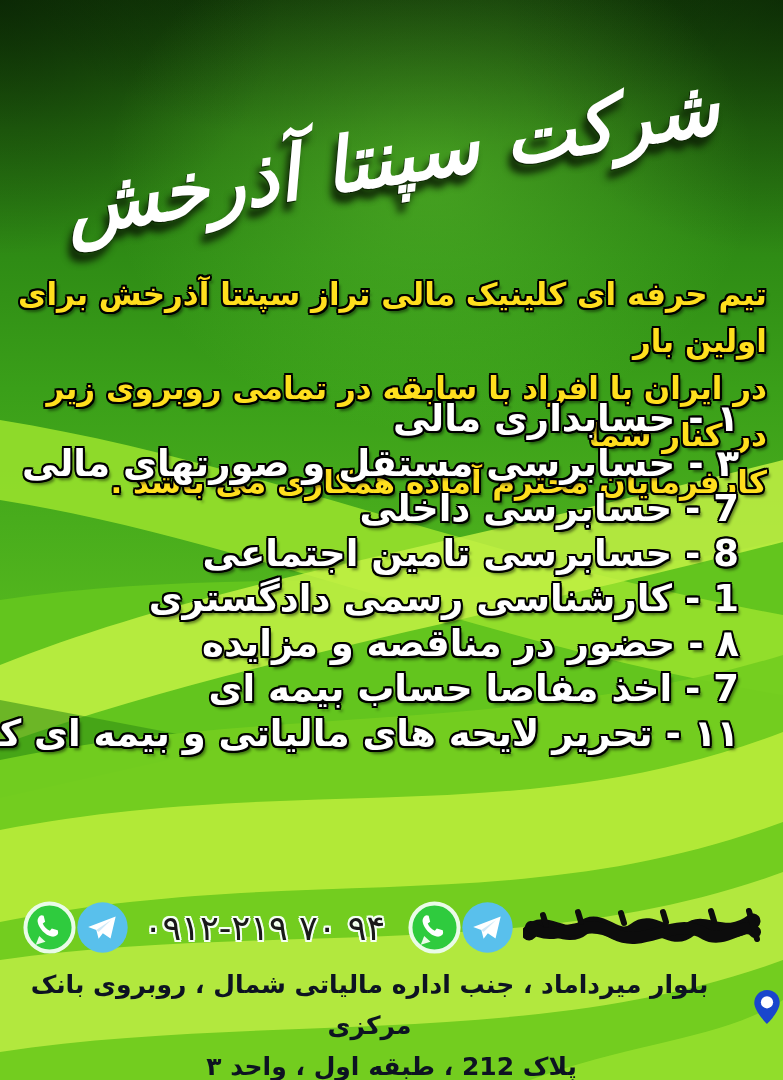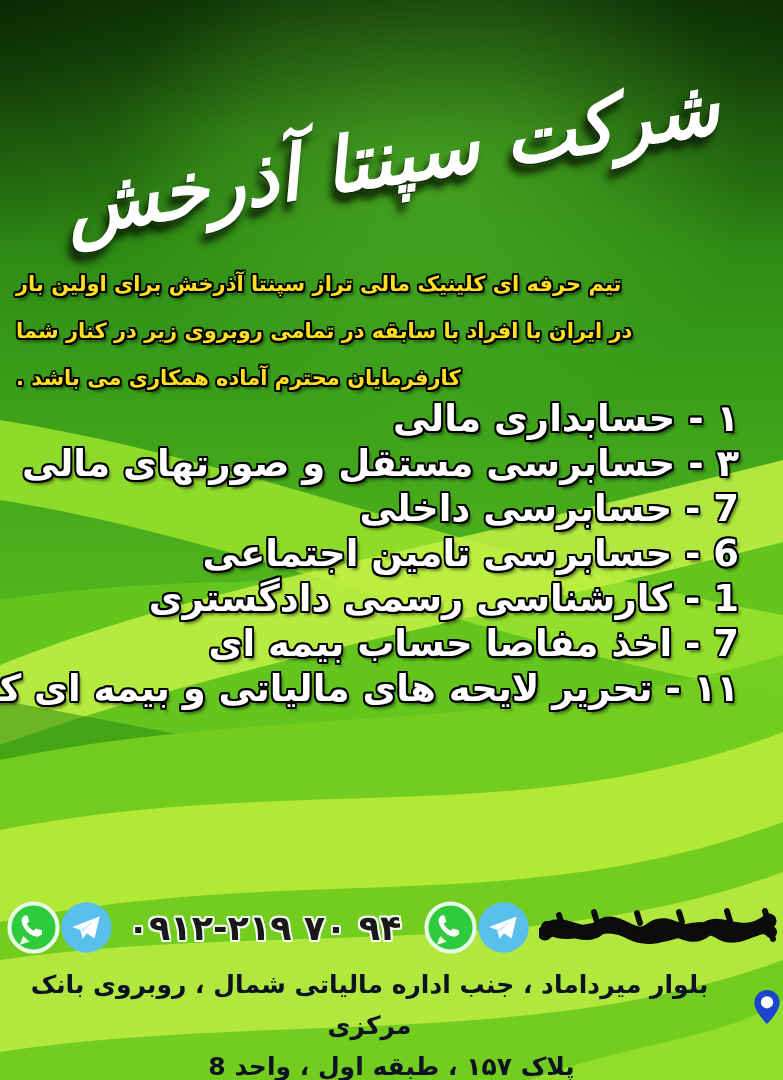--- a/index.html
+++ b/index.html
@@ -42,43 +42,43 @@
     transform:rotate(-9deg);
     font-size:76px; font-weight:bold; font-style:italic;
     color:#ffffff;
     text-shadow: -6px 9px 7px rgba(12,32,4,0.9), -1px 1px 0 rgba(10,25,3,0.8);
     letter-spacing:2px;
     white-space:nowrap;
   }
   
   .intro {
     position:absolute; top:240px; left:16px; right:16px;
-    direction:rtl; text-align:left;
-    font-size:21px; font-weight:bold; color:#ffdf1e; line-height:47px;
+    direction:rtl; text-align:right;
+    font-size:31px; font-weight:bold; color:#ffdf1e; line-height:47px;
   }
   .intro .line { display:block; }
   
   .services {
     position:absolute; top:396px; right:44px; left:30px;
     margin:0; padding:0; list-style:none;
     direction:rtl; text-align:right;
     font-size:37px; font-weight:bold; color:#ffffff; line-height:45px;
   }
   .service-item { white-space:nowrap; }
   
   .contact-row {
     position:absolute; top:900px; left:0; right:0;
     display:flex; direction:ltr; justify-content:center; align-items:center; gap:22px;
   }
   .contact-group { display:flex; align-items:center; gap:2px; }
   .icon-circle { display:block; }
   .icon-circle + .icon-circle { margin-left:-4px; }
   .phone-number {
     margin-left:12px;
-    font-size:35px; font-weight:bold; color:#191919;
+    font-size:35px; font-weight:normal; color:#191919;
     letter-spacing:1px; white-space:nowrap;
     direction:ltr;
   }
   .redacted-scribble { display:block; margin-left:6px; }
   
   .address {
     position:absolute; top:964px; left:0; right:0;
     direction:rtl; text-align:center;
     font-size:25px; font-weight:bold; color:#0d1322; line-height:41px;
   }
@@ -113,25 +113,26 @@
 
   <ul class="services outline-black">
 
       <li class="service-item">۱ - حسابداری مالی</li>
 
 
       <li class="service-item">۳ - حسابرسی مستقل و صورتهای مالی</li>
 
       <li class="service-item">7 - حسابرسی داخلی</li>
 
-      <li class="service-item">6 - حسابرسی تامین اجتماعی</li>
+      <li class="service-item">8 - حسابرسی تامین اجتماعی</li>
 
       <li class="service-item">1 - کارشناسی رسمی دادگستری</li>
 
 
+      <li class="service-item">۸ - حضور در مناقصه و مزایده</li>
 
       <li class="service-item">7 - اخذ مفاصا حساب بیمه ای</li>
 
 
       <li class="service-item">۱۱ - تحریر لایحه های مالیاتی و بیمه ای کلان</li>
     </ul>
 
   <div class="contact-row">
 
     <div class="contact-group">
@@ -172,17 +173,17 @@
     <div class="address-line1">
       <span class="pin-icon-wrap">
         <svg width="32" height="40" viewBox="0 0 34 40" aria-hidden="true">
           <path d="M17 2 C9 2 3.5 8 3.5 15.5 C3.5 25 17 38 17 38 C17 38 30.5 25 30.5 15.5 C30.5 8 25 2 17 2 Z" fill="#1946cd"></path>
           <circle cx="17" cy="15" r="6.5" fill="#ffffff"></circle>
         </svg>
       </span>
       <span>بلوار میرداماد ، جنب اداره مالیاتی شمال ، روبروی بانک مرکزی</span>
     </div>
     <div class="address-line2">
-      <span>پلاک ۱۵۷ ، طبقه اول ، واحد 8</span>
+      <span>پلاک 212 ، طبقه اول ، واحد ۳</span>
     </div>
   </div>
 
 </div>
 
 </body></html>

